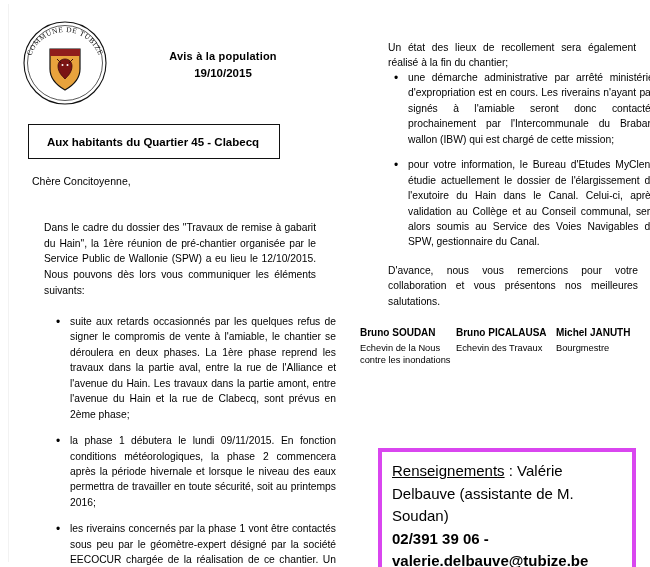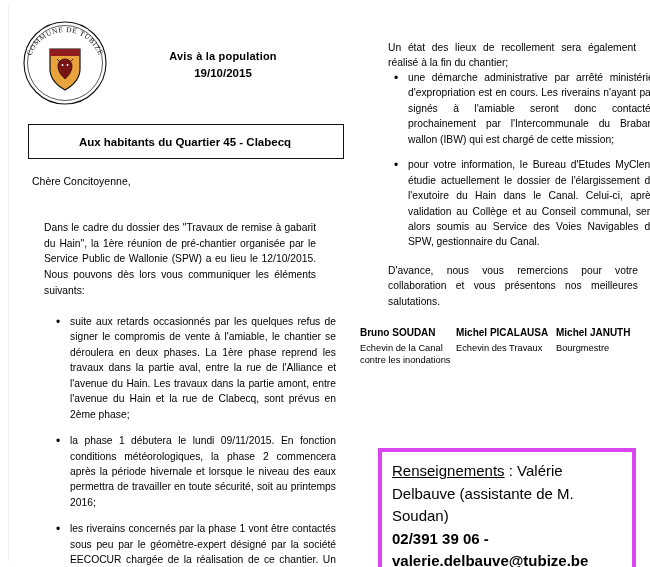--- a/index.html
+++ b/index.html
@@ -64,21 +64,21 @@
     margin-top: 5px;
     font-size: 11.5px;
     font-weight: bold;
   }
 
   
   .subtitle-box {
     position: absolute;
     left: 14px;
     top: 116px;
-    width: 316px;
+    width: 252px;
     border: 1px solid #111;
     padding: 7px 6px 8px 4px;
     text-align: center;
     box-sizing: border-box;
   }
   .subtitle-box .txt {
     font-size: 11.5px;
     font-weight: bold;
   }
 
@@ -289,25 +289,25 @@
     <ul class="bullets-r">
       <li>une démarche administrative par arrêté ministériel d'expropriation est en cours. Les riverains n'ayant pas signés à l'amiable seront donc contactés prochainement par l'Intercommunale du Brabant wallon (IBW) qui est chargé de cette mission;</li>
       <li>pour votre information, le Bureau d'Etudes MyClene étudie actuellement le dossier de l'élargissement de l'exutoire du Hain dans le Canal. Celui-ci, après validation au Collège et au Conseil communal, sera alors soumis au Service des Voies Navigables du SPW, gestionnaire du Canal.</li>
     </ul>
 
     <div class="closing">D'avance, nous vous remercions pour votre collaboration et vous présentons nos meilleures salutations.</div>
 
     <div class="signatures">
       <div class="sig sig-1">
         <span class="name">Bruno SOUDAN</span>
-        <span>Echevin de la Canal</span><br>
+        <span>Echevin de la Nous</span><br>
         <span>contre les inondations</span>
       </div>
       <div class="sig sig-2">
-        <span class="name">Michel PICALAUSA</span>
+        <span class="name">Bruno PICALAUSA</span>
         <span>Echevin des Travaux</span>
       </div>
       <div class="sig sig-3">
         <span class="name">Michel JANUTH</span>
         <span>Bourgmestre</span>
       </div>
     </div>
 
     <div class="info-box">
       <span class="lbl">Renseignements</span><span> : Valérie Delbauve (assistante de M. Soudan)</span>

